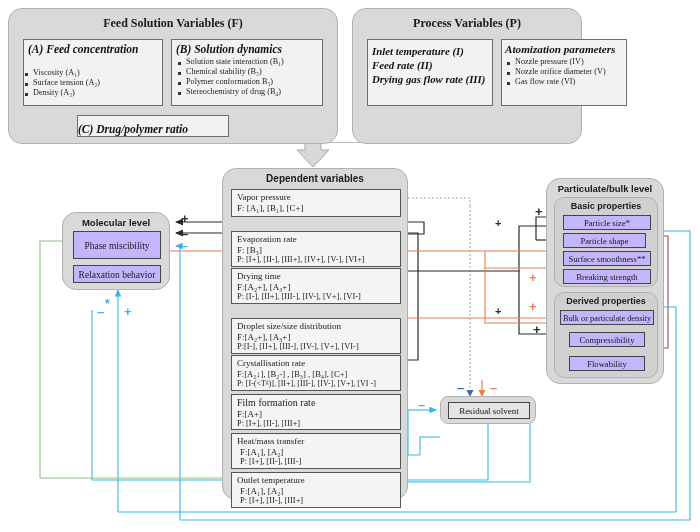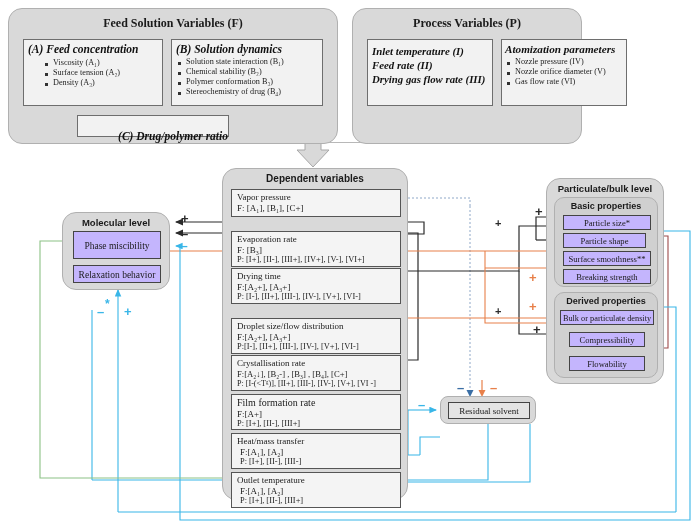--- a/index.html
+++ b/index.html
@@ -94,39 +94,39 @@
 </head>
 <body>
 
 <div class="root">
 
   <div class="panel" style="left:8px;top:8px;width:330px;height:136px;">
     <div class="panel-title" style="position:absolute;left:0;top:7px;width:100%;font-size:12px;">Feed Solution Variables (F)</div>
 
     <div class="wbox" style="left:14px;top:30px;width:140px;height:67px;">
       <div class="hdr" style="font-size:11.5px;padding:3px 0 1px 4px;">(A) Feed concentration</div>
-      <ul class="bl" style="font-size:8.2px;padding-left:20px;margin-top:2px;">
+      <ul class="bl" style="font-size:8.2px;margin-top:12px;">
         <li><span>Viscosity (A₁)</span></li>
         <li><span>Surface tension (A₂)</span></li>
         <li><span>Density (A₃)</span></li>
       </ul>
     </div>
 
     <div class="wbox" style="left:162px;top:30px;width:152px;height:67px;">
       <div class="hdr" style="font-size:11.5px;padding:3px 0 1px 4px;">(B) Solution dynamics</div>
       <ul class="bl" style="font-size:8.2px;padding-left:5px;margin-top:1px;">
         <li><span>Solution state interaction (B₁)</span></li>
         <li><span>Chemical stability (B₂)</span></li>
         <li><span>Polymer conformation B₃)</span></li>
         <li><span>Stereochemistry of drug (B₄)</span></li>
       </ul>
     </div>
 
     <div class="wbox" style="left:68px;top:106px;width:152px;height:22px;">
-      <div class="hdr" style="font-size:11.5px;text-align:right;padding-top:14px;">(C)  Drug/polymer ratio</div>
+      <div class="hdr" style="font-size:11.5px;text-align:left;padding-top:7px;">(C)  Drug/polymer ratio</div>
     </div>
   </div>
 
   <div class="panel" style="left:352px;top:8px;width:230px;height:136px;">
     <div class="panel-title" style="position:absolute;left:0;top:7px;width:100%;font-size:12px;">Process Variables (P)</div>
 
     <div class="wbox" style="left:14px;top:30px;width:126px;height:67px;">
       <div class="hdr" style="font-size:10.8px;padding:5px 0 0 4px;">Inlet temperature (I)</div>
       <div class="hdr" style="font-size:10.8px;padding:2px 0 0 4px;">Feed rate (II)</div>
       <div class="hdr" style="font-size:10.8px;padding:2px 0 0 4px;">Drying gas flow rate (III)</div>
@@ -176,21 +176,21 @@
       <span class="t" style="font-size:8.4px;">P: [I-], [II+], [III-], [IV-], [V+], [VI-]</span>
     </div>
 
     <div class="sign" style="left:272px;top:137px;font-size:11px;color:#2b2b2b;">+</div>
     <svg class="arw" style="left:254px;top:136px;" width="9" height="11" viewBox="0 0 9 11">
       <line x1="4.5" y1="11" x2="4.5" y2="4" stroke="#4a4a4a" stroke-width="1.1"></line>
       <polygon points="1.2,4.5 7.8,4.5 4.5,0" fill="#4a4a4a"></polygon>
     </svg>
 
     <div class="dvrow" style="top:149px;width:170px;height:36px;">
-      <span class="t" style="font-size:9px;">Droplet size/flow distribution</span>
+      <span class="t" style="font-size:9px;">Droplet size/size distribution</span>
       <span class="t" style="font-size:9px;">F:[A₂+], [A₃+]</span>
       <span class="t" style="font-size:8.4px;">P:[I-], [II+], [III-], [IV-], [V+], [VI-]</span>
     </div>
 
     <div class="dvrow" style="top:186px;width:170px;height:36px;">
       <span class="t" style="font-size:9px;">Crystallisation rate</span>
       <span class="t" style="font-size:8.6px;">F:[A₂↓], [B₂-] , [B₃] , [B₄], [C+]</span>
       <span class="t" style="font-size:8.1px;">P: [I-(&lt;Tᵍ)], [II+], [III-], [IV-], [V+], [VI -]</span>
     </div>
 

